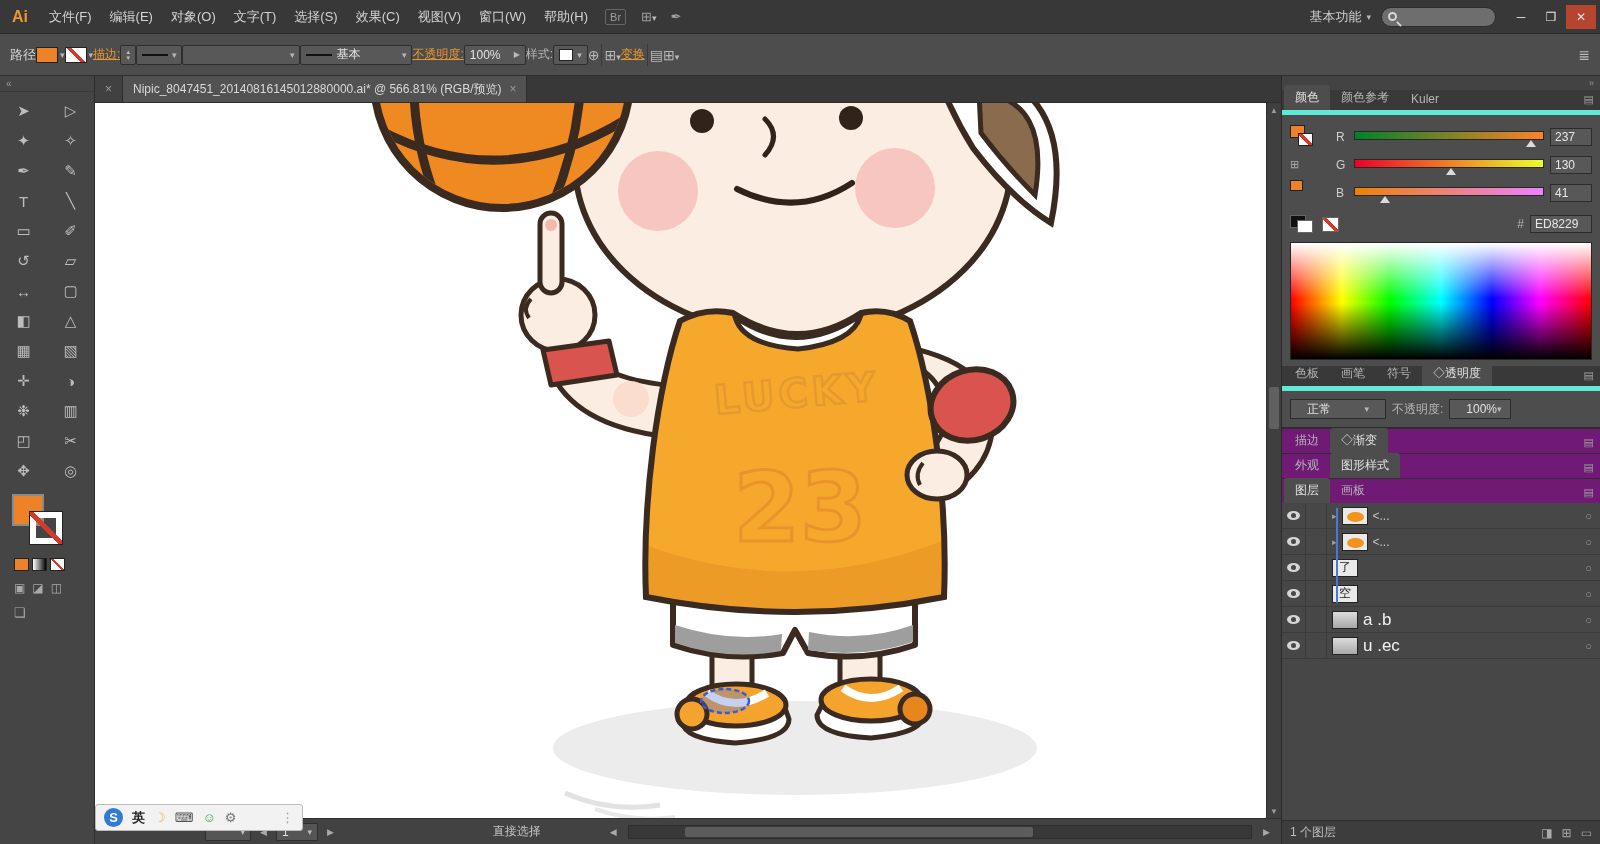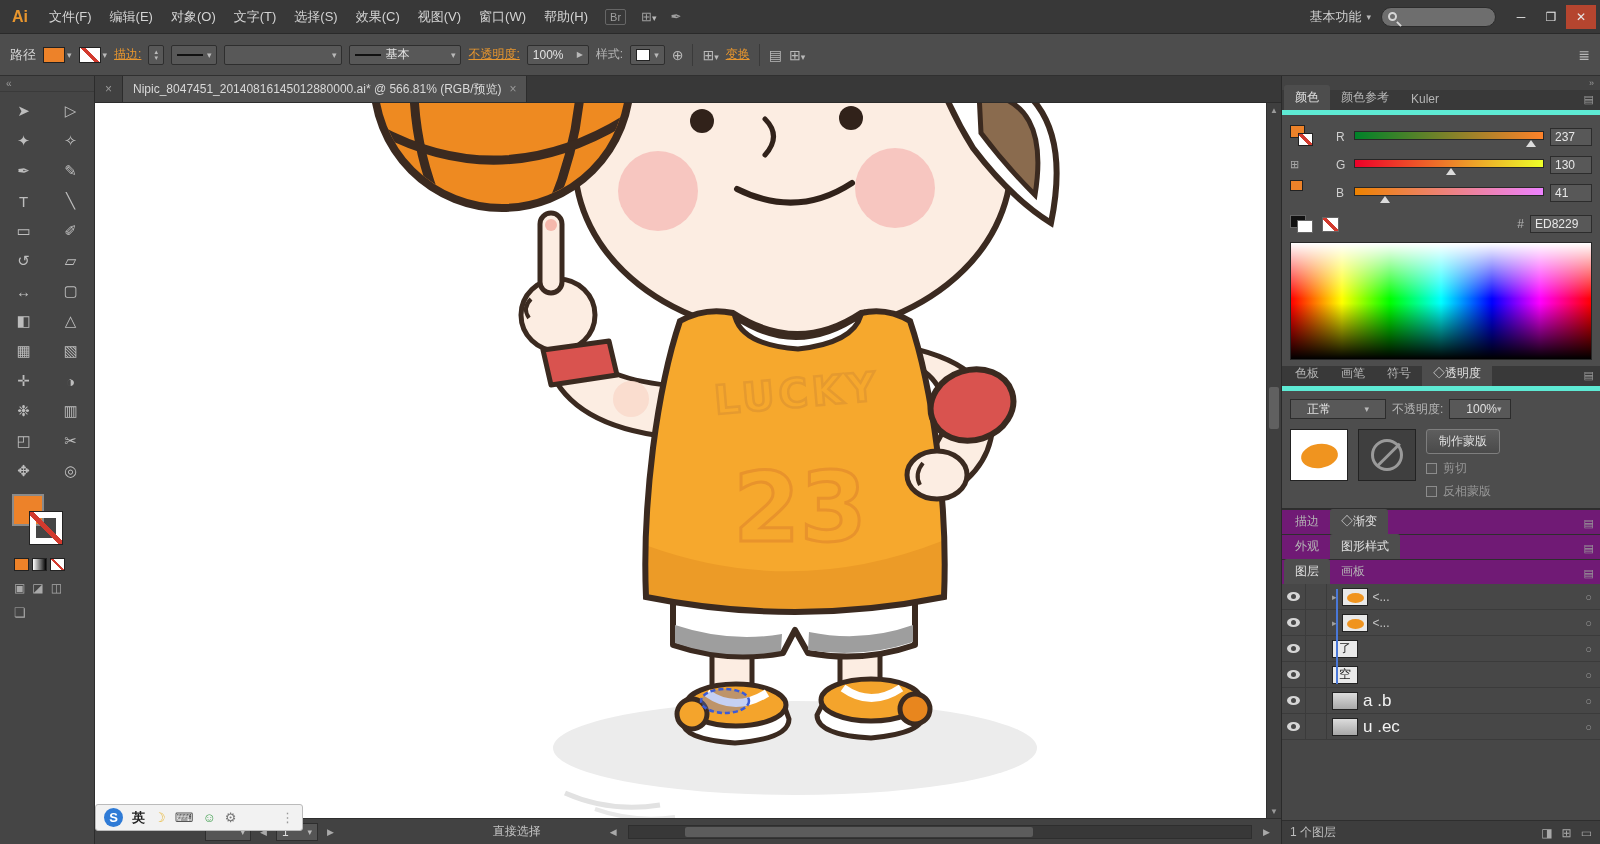--- a/index.html
+++ b/index.html
@@ -17,21 +17,21 @@
   .workspace { display:flex; align-items:center; gap:5px; color:#cfcfcf; }
   .searchbox { width:115px; height:20px; background:#6e6e6e; border:1px solid #2c2c2c; border-radius:10px; display:flex; align-items:center; padding:0 6px; gap:4px; }
   .searchbox input { background:transparent; border:none; outline:none; width:80px; color:#eee; font-size:12px; }
   .mag { width:9px; height:9px; border:2px solid #d6d6d6; border-radius:50%; position:relative; flex:none; }
   .mag::after { content:''; position:absolute; width:2px; height:6px; background:#d6d6d6; transform:rotate(-45deg); left:8px; top:7px; }
   .winbtns { display:flex; }
   .winbtn { width:30px; height:24px; display:flex; align-items:center; justify-content:center; color:#e8e8e8; font-size:12px; }
   .winbtn.close { background:#b5452f; }
 
   
-  .controlbar { height:42px; background:#4d4d4d; border-bottom:1px solid #303030; display:flex; align-items:center; gap:7px; padding:0 10px; }
+  .controlbar { height:42px; background:#4d4d4d; border-bottom:1px solid #303030; display:flex; align-items:center; padding:0 10px; }
   .cb-label { color:#d8d8d8; }
   .cb-dim { color:#b5b5b5; font-size:12px; }
   .cb-link { color:#E8962E; font-size:12px; text-decoration:underline; cursor:pointer; }
   .swatch-btn { display:flex; align-items:center; gap:2px; }
   .sw { width:22px; height:16px; border:1px solid #222; display:inline-block; }
   .sw.fill-cur { background:#ED8229; }
   .none-sw { background:#fff linear-gradient(45deg, transparent 44%, #d23a2e 44%, #d23a2e 56%, transparent 56%); }
   .dd { color:#b9b9b9; font-size:9px; }
   .field { height:20px; background:#585858; border:1px solid #2e2e2e; border-radius:2px; display:flex; align-items:center; gap:4px; padding:0 5px; font-size:12px; color:#e2e2e2; }
   .spincol { display:flex; flex-direction:column; font-size:7px; line-height:6px; color:#bbb; }
@@ -511,37 +511,20 @@
         <span class="selbox mode">
           <span>正常</span>
           <span class="dd">▾</span>
         </span>
         <span class="cb-dim">不透明度:</span>
         <span class="selbox op">
           <span>100%</span>
           <span class="dd">▾</span>
         </span>
       </div>
-      <div class="transp-row2">
-        <span class="tthumb blob"></span>
-        <span class="tthumb noop">
-            <span class="nosym"></span>
-          </span>
-        <span class="transp-right">
-          <button class="maskbtn">制作蒙版</button>
-          <span class="cbrow">
-              <span class="cb"></span>
-              <span>剪切</span>
-            </span>
-          <span class="cbrow">
-              <span class="cb"></span>
-              <span>反相蒙版</span>
-            </span>
-        </span>
-      </div>
     </div>
 
     <div>
         <div class="collapsed-row">
           <span class="ptab">描边</span>
           <span class="ptab active">◇渐变</span>
           <span class="pm">▤</span>
         </div>
         <div class="collapsed-row">
           <span class="ptab">外观</span>

